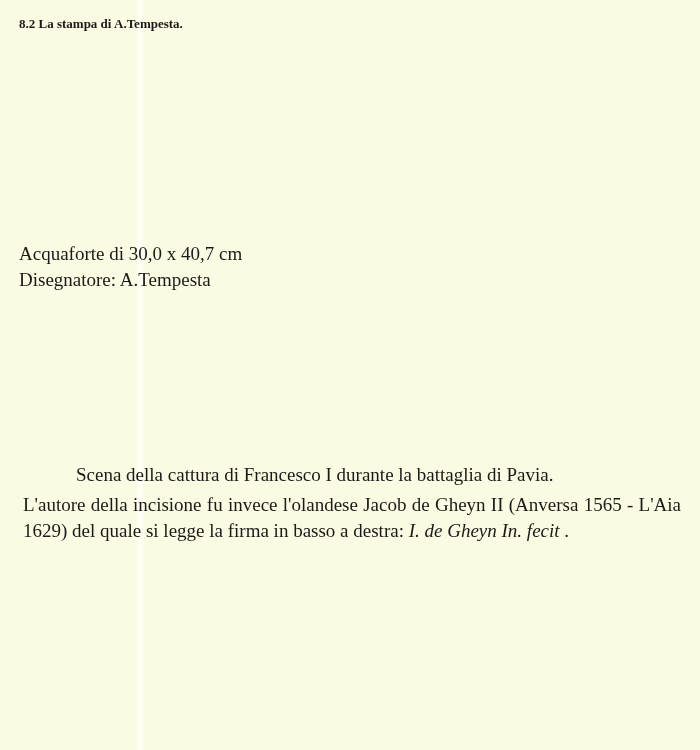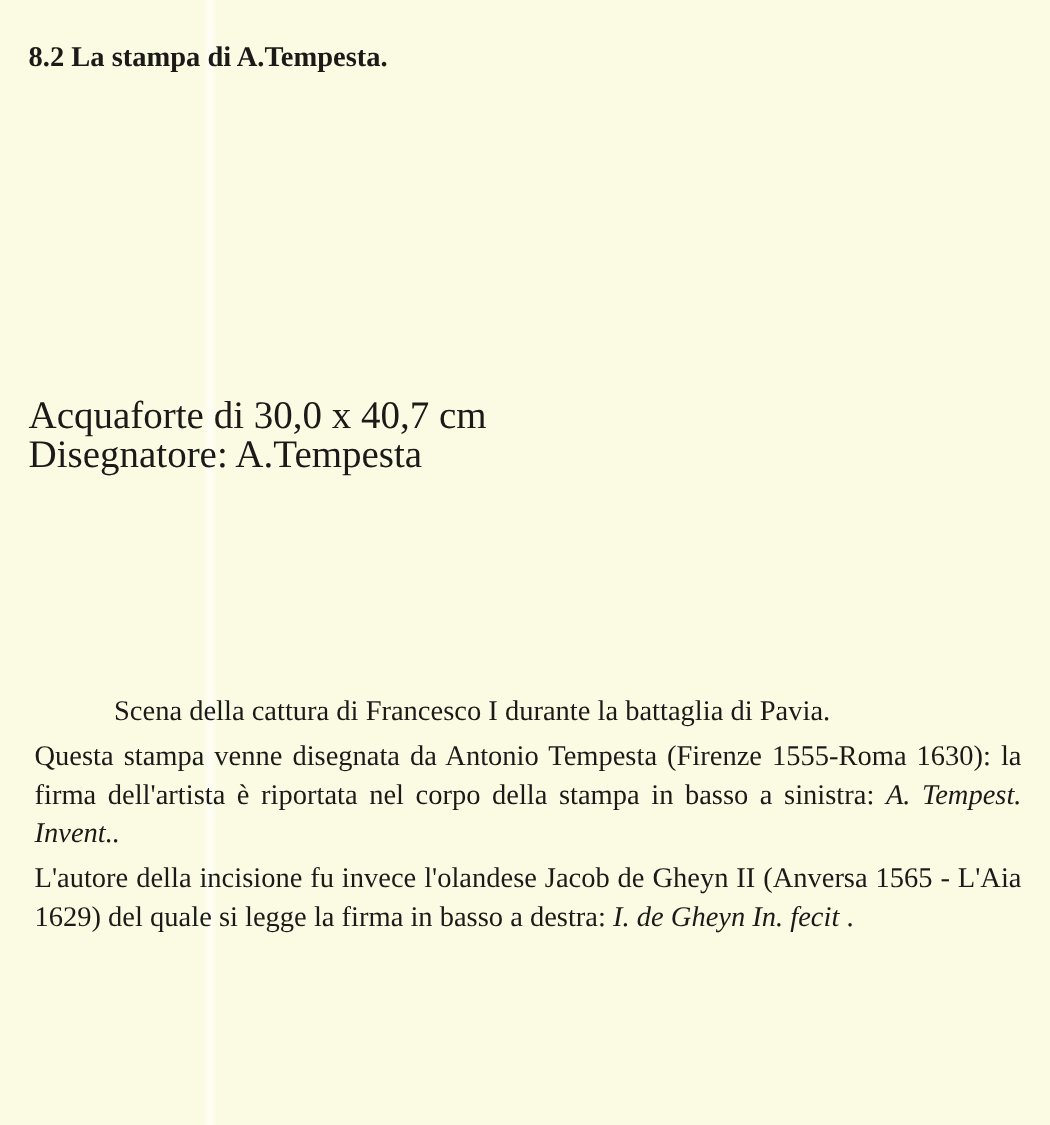--- a/index.html
+++ b/index.html
@@ -8,26 +8,26 @@
     background:#fbfbe3;
     font-family:"Liberation Serif","DejaVu Serif",serif;
     color:#1c1a18;
   }
   .fold {
     position:absolute; left:135px; top:0; width:10px; height:750px;
     background:linear-gradient(to right, rgba(255,255,255,0), rgba(255,255,250,0.85), rgba(255,255,255,0));
     pointer-events:none;
   }
   .title {
-    position:absolute; left:19px; top:28px;
-    font-size:19px; font-weight:bold; margin:0;
+    position:absolute; left:19px; top:16px;
+    font-size:13px; font-weight:bold; margin:0;
   }
   .meta {
     position:absolute; left:19px; top:241px;
-    font-size:26px; line-height:25.5px;margin-top:23px;
+    font-size:19px; line-height:25.5px;
   }
   .meta div { white-space:nowrap; }
   .body-text {
     position:absolute; left:19px; top:458px; width:666px;
     font-size:19px; line-height:25.8px; text-align:justify;
   }
   .body-text p { margin:4px; }
   .body-text .indent { text-indent:53px; }
   i { font-style:italic; }
 </style>
@@ -38,15 +38,14 @@
 
 <h1 class="title">8.2 La stampa di A.Tempesta.</h1>
 
 <div class="meta">
   <div>Acquaforte di 30,0 x 40,7 cm</div>
   <div>Disegnatore: A.Tempesta</div>
 </div>
 
 <div class="body-text">
   <p class="indent">Scena della cattura di Francesco I durante la battaglia di Pavia.</p>
-  <p><span>Questa stampa venne disegnata da Antonio Tempesta (Firenze 1555-Roma 1630): la firma dell'artista è riportata nel corpo della stampa in basso a sinistra: </span><i>A. Tempest. Invent..</i></p>
   <p><span>L'autore della incisione fu invece l'olandese Jacob de Gheyn II (Anversa 1565 - L'Aia 1629) del quale si legge la firma in basso a destra: </span><i>I. de Gheyn In. fecit</i><span> .</span></p>
 </div>
 
 </body></html>

